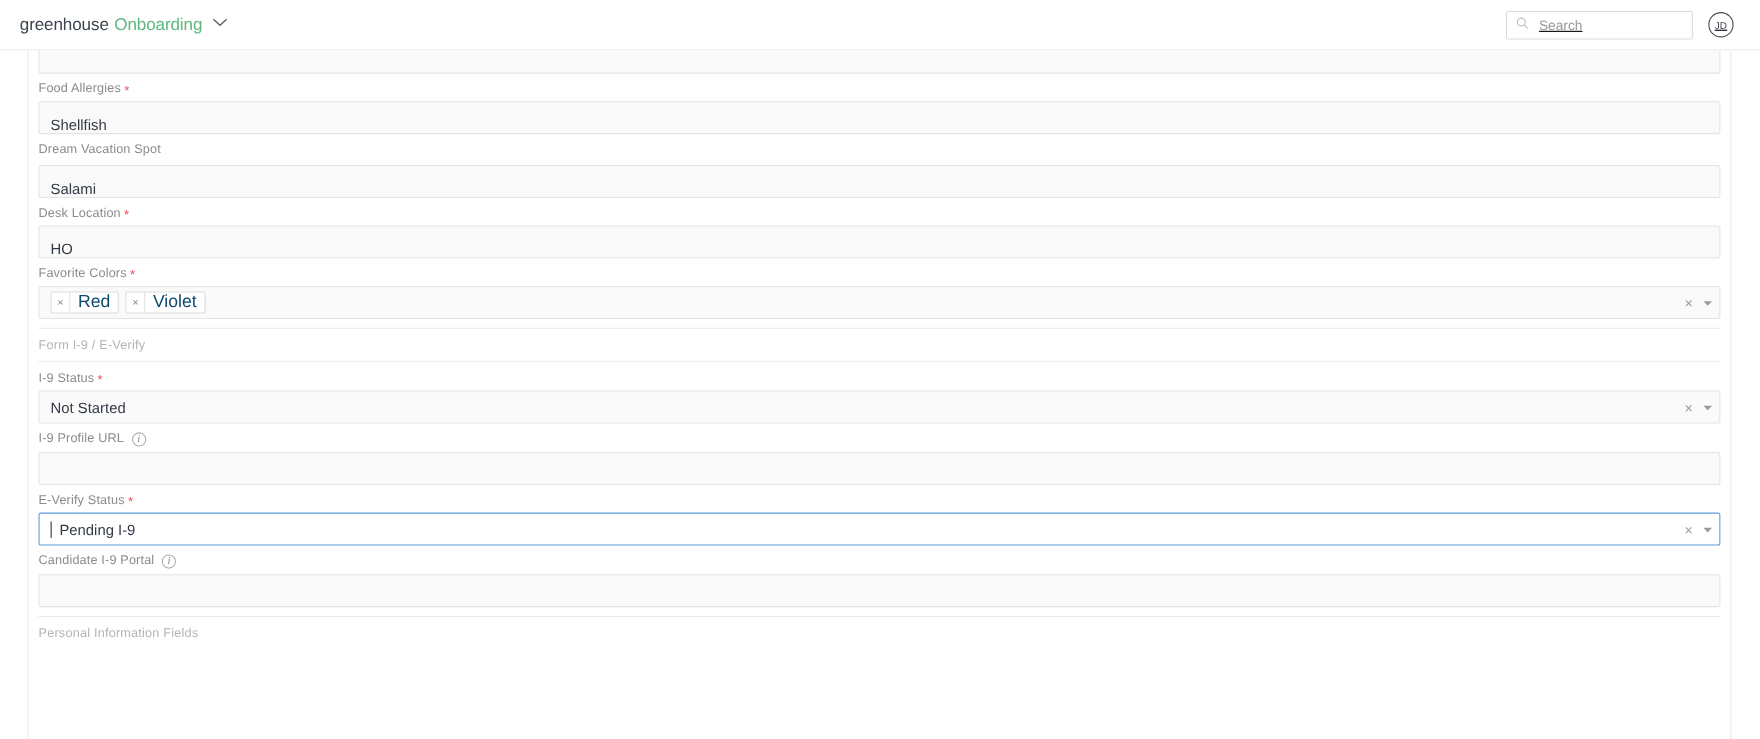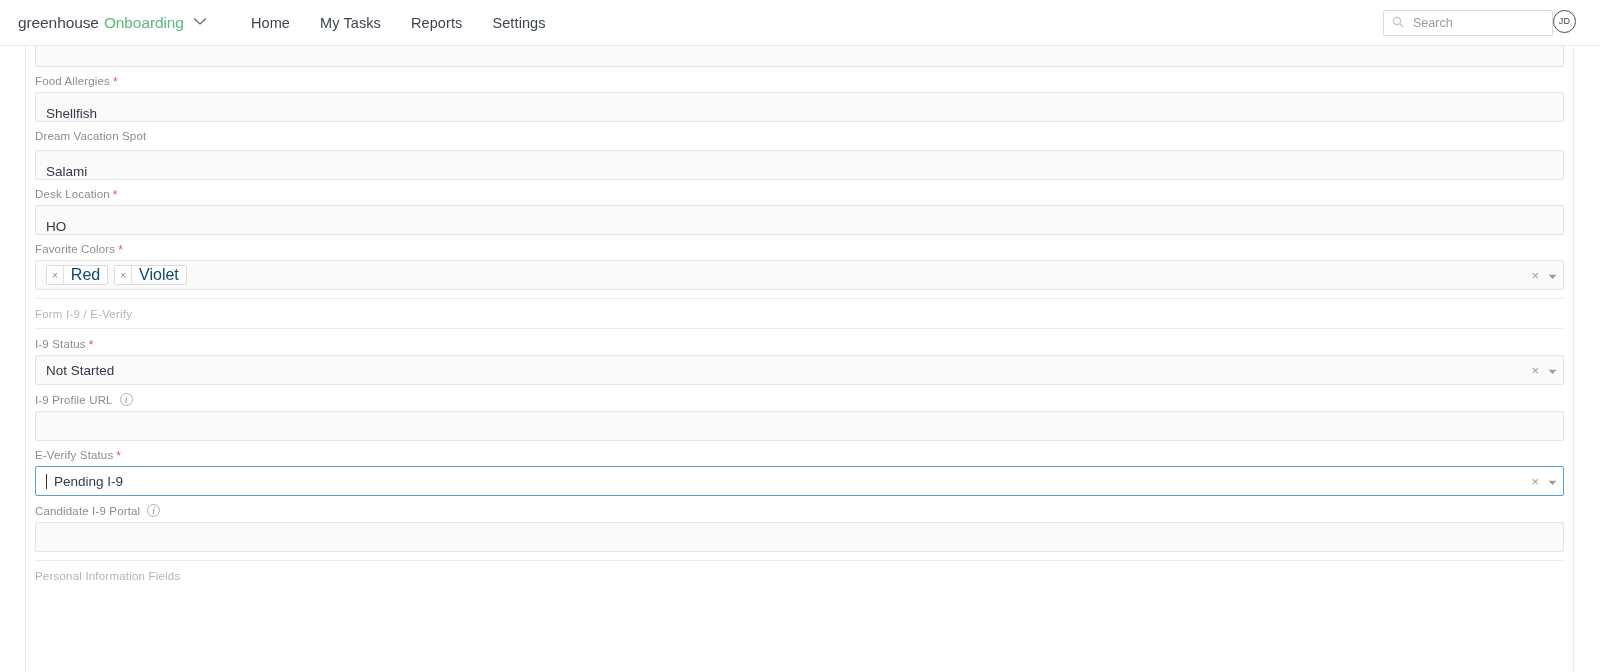--- a/index.html
+++ b/index.html
@@ -57,22 +57,24 @@
     font-size: 14.5px;
     color: #3d4450;
     text-decoration: none;
     cursor: pointer;
     letter-spacing: 0.1px;
   }
 
   .topbar-right {
     margin-left: auto;
     display: flex;
-    align-items: flex-start;
+    align-items: center;
+    gap: 14px;
     padding-right: 10px;
+    text-decoration: underline;
   }
   .search-box {
     width: 170px;
     height: 26px;
     border: 1px solid #dcdcdc;
     border-radius: 2px;
     display: flex;
     align-items: center;
     padding: 0 8px;
     background: #fff;
@@ -123,21 +125,20 @@
     position: relative;
     top: -9px;
   }
 
   .field { margin-bottom: 8px; }
 
   .field-label {
     font-size: 11.5px;
     color: #8b8b8b;
     display: flex;
-    align-items: center;
     gap: 3px;
     margin-bottom: 5px;
     letter-spacing: 0.15px;
   }
   .req { color: #e8545f; font-size: 12px; line-height: 1; position: relative; top: 1px; }
 
   .info-icon {
     width: 13px; height: 13px;
     border-radius: 50%;
     border: 1px solid #b0b0b0;
@@ -274,26 +275,20 @@
   <div class="brand">
     <span class="brand-greenhouse">greenhouse</span>
     <span class="brand-product">Onboarding</span>
     <span class="brand-caret">
       <svg width="14" height="9" viewBox="0 0 14 9">
           <path d="M1 1.5 L7 7 L13 1.5" fill="none" stroke="#55606e" stroke-width="1.2"></path>
         </svg>
     </span>
   </div>
 
-  <nav class="nav-links">
-    <a class="nav-link">Home</a>
-    <a class="nav-link">My Tasks</a>
-    <a class="nav-link">Reports</a>
-    <a class="nav-link">Settings</a>
-  </nav>
 
   <div class="topbar-right">
     <div class="search-box">
       <span class="search-icon">
         <svg width="12" height="12" viewBox="0 0 12 12">
           <circle cx="5" cy="5" r="3.6" fill="none" stroke="#8d8d8d" stroke-width="1.1"></circle>
           <line x1="7.7" y1="7.7" x2="11" y2="11" stroke="#8d8d8d" stroke-width="1.1"></line>
         </svg>
       </span>
       <input class="search-input" type="text" placeholder="Search" style="">

